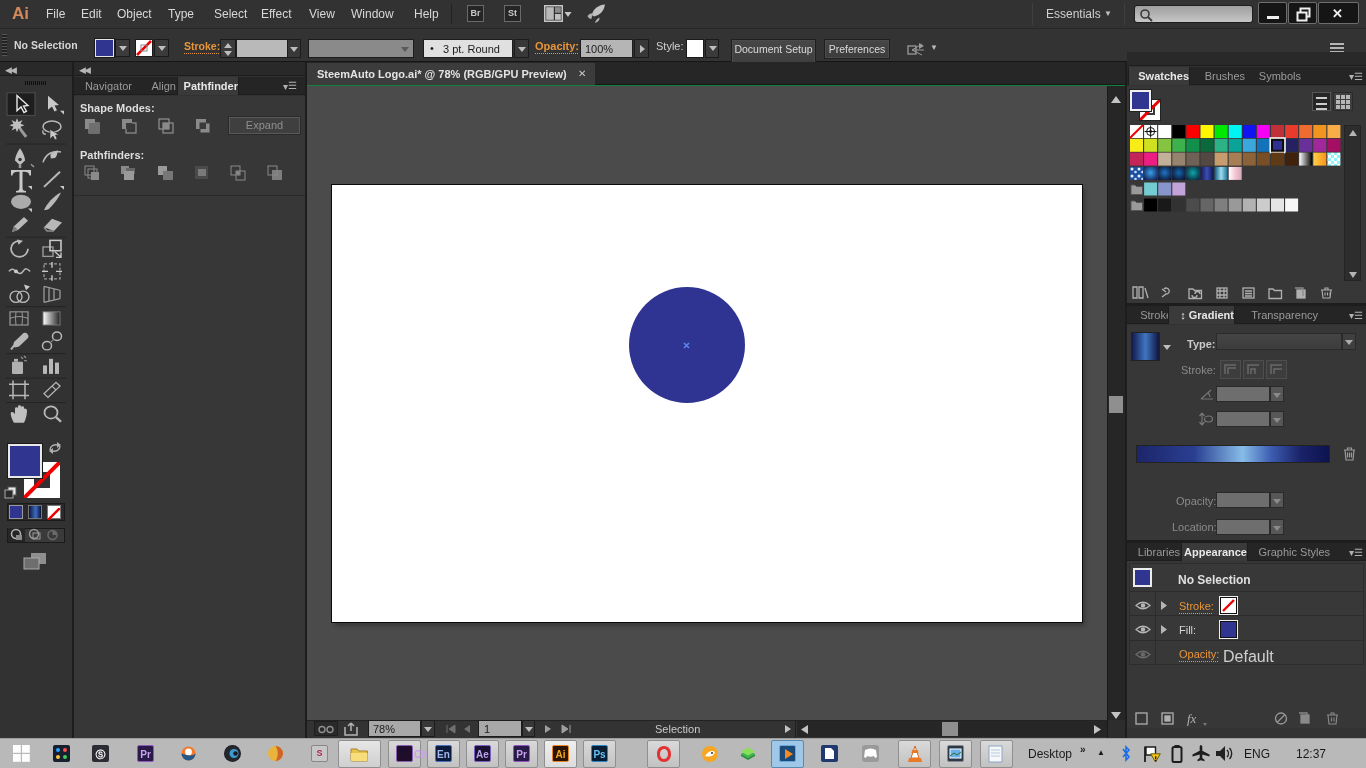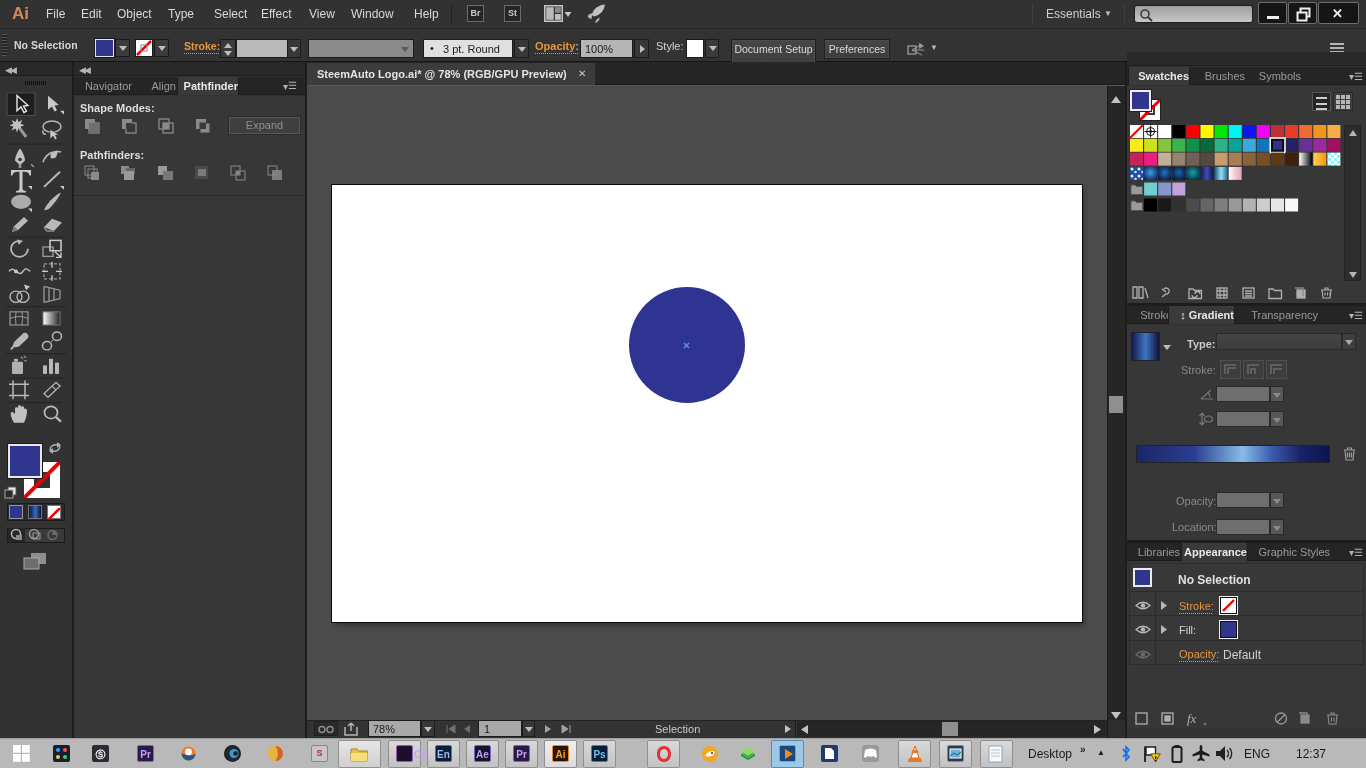--- a/index.html
+++ b/index.html
@@ -821,21 +821,21 @@
       </svg>
     <div class="txt" style="left:52px;top:572px;font-size:11px;color:#d5d5d5;">Fill:</div>
     <div class="abs" style="left:93px;top:569px;width:17px;height:17px;background:#30358f;border:1px solid #111;outline:1px solid #eee;"></div>
     <div class="abs" style="left:2px;top:588px;width:235px;height:1px;background:#2c2c2c;"></div>
 
     <svg class="abs" style="left:8px;top:597px;opacity:0.4;" width="16" height="11" viewBox="0 0 16 11">
         <path d="M1 5.5 Q8 -1 15 5.5 Q8 12 1 5.5 Z" fill="none" stroke="#b5b5b5" stroke-width="1.2"></path>
         <circle cx="8" cy="5.5" r="2.2" fill="#b5b5b5"></circle>
       </svg>
     <div class="txt orange ddl" style="left:52px;top:596px;font-size:11px;">Opacity:</div>
-    <div class="txt" style="left:96px;top:596px;font-size:12px;color:#cfcfcf;">Default</div>
+    <div class="txt" style="left:96px;top:596px;font-size:16px;color:#cfcfcf;">Default</div>
     <div class="abs" style="left:2px;top:612px;width:235px;height:1px;background:#2c2c2c;"></div>
     <div class="abs" style="left:28px;top:540px;width:1px;height:73px;background:#2c2c2c;"></div>
 
     <svg class="abs" style="left:8px;top:659px;" width="224" height="15" viewBox="0 0 224 15">
       <g fill="none" stroke="#b0b0b0" stroke-width="1.3">
         <rect x="1" y="2" width="11" height="11"></rect>
         <g>
             <rect x="27" y="2" width="11" height="11"></rect>
             <rect x="30" y="5" width="5" height="5" fill="#b0b0b0"></rect>
           </g>

